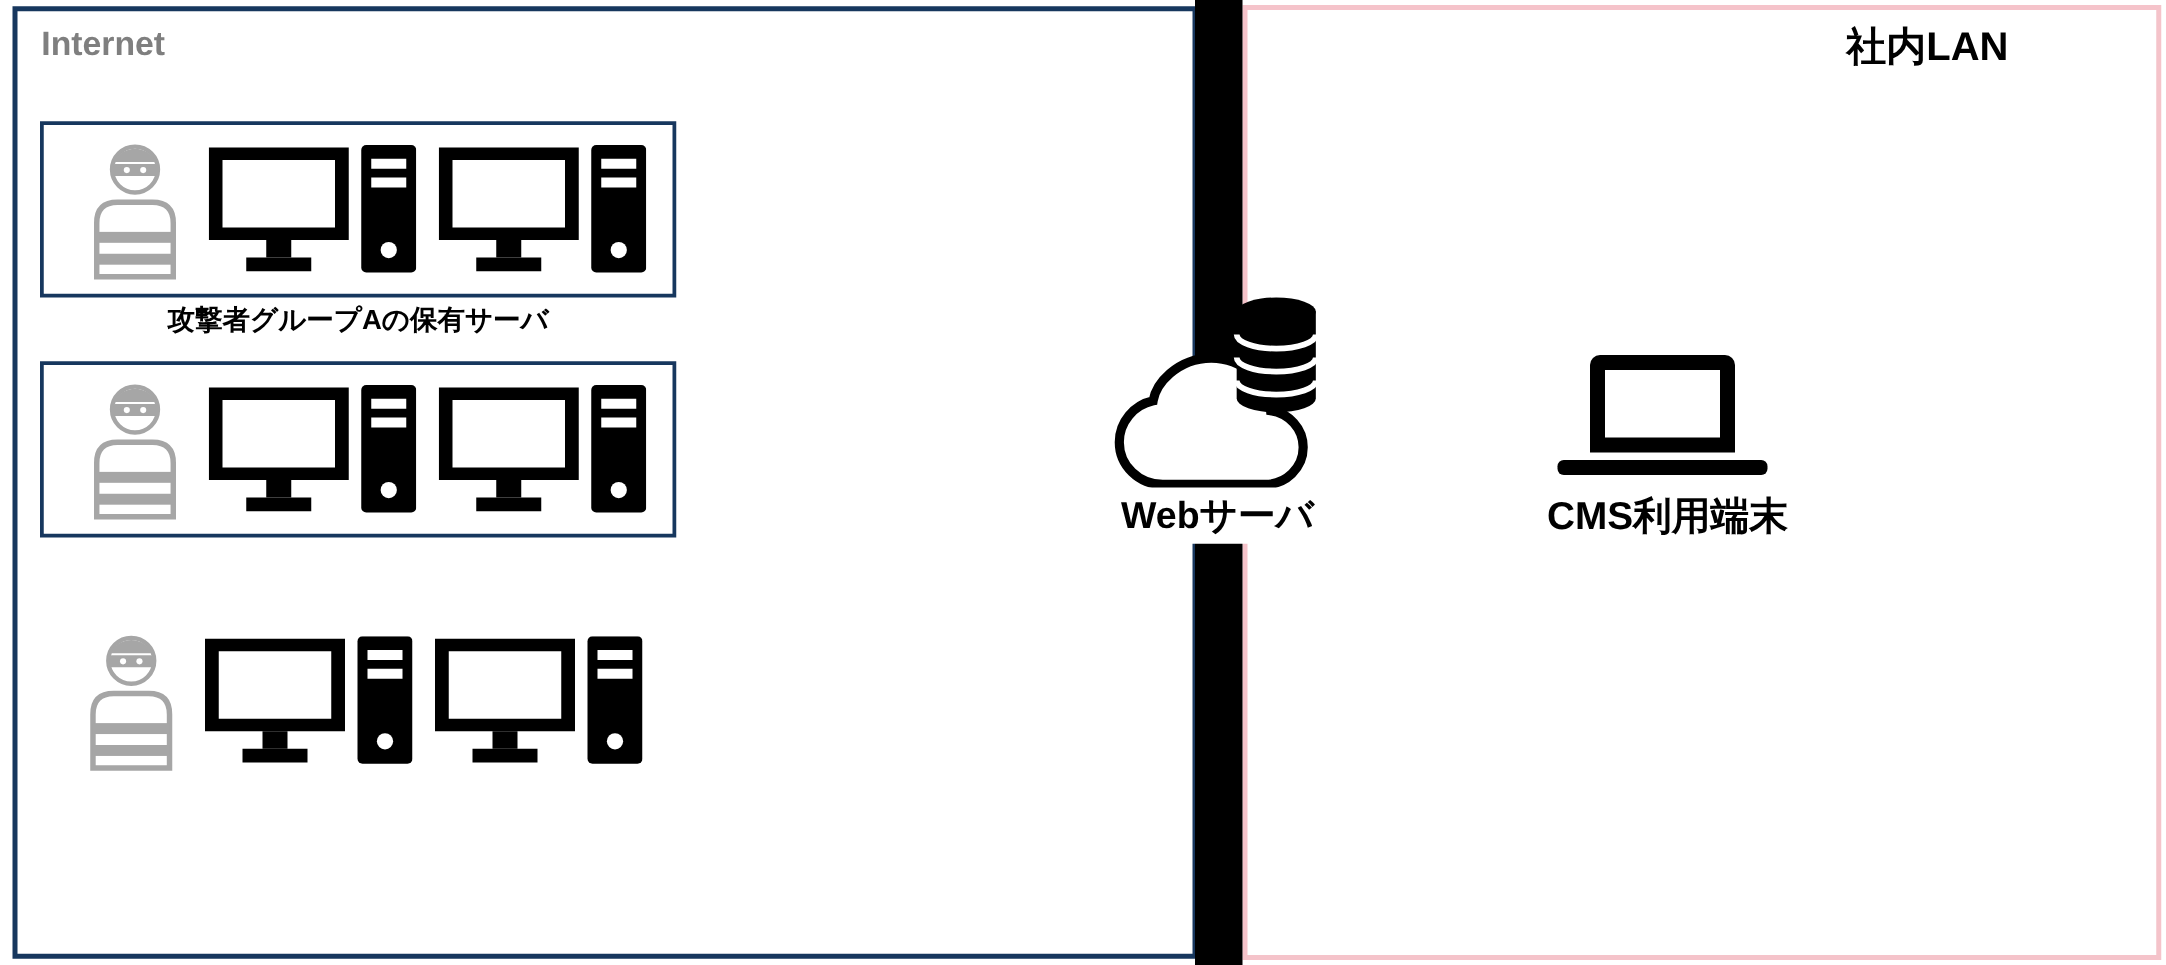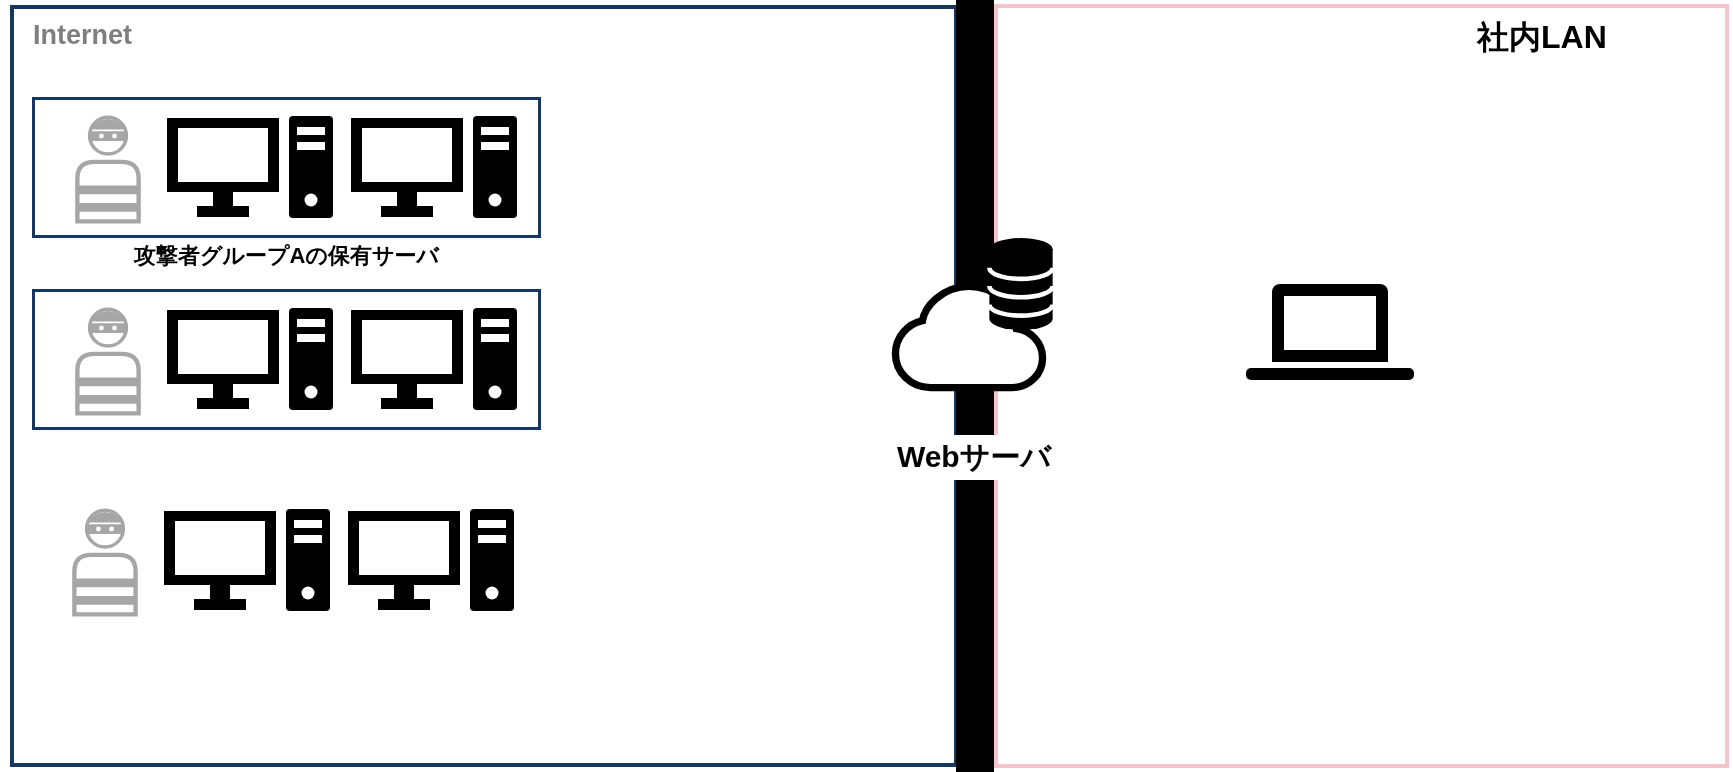--- a/index.html
+++ b/index.html
@@ -29,21 +29,21 @@
   .row-label{position:absolute;left:32px;width:509px;text-align:center;
     font-size:22px;font-weight:bold;color:#000;z-index:2;white-space:nowrap;}
   .label-a{top:241px;}
   .label-b{top:433px;}
   .label-c{top:602px;}
 
   
   .cloud{position:absolute;left:884px;top:280px;width:170px;height:114px;z-index:3;}
   .database{position:absolute;left:984px;top:237px;width:74px;height:96px;z-index:4;color:#000;}
   .webserver-label{position:absolute;left:876px;top:390px;width:196px;text-align:center;
-    font-size:30px;font-weight:bold;color:#000;background:#fff;z-index:5;padding:2px 0;white-space:nowrap;margin-top:45px;}
+    font-size:30px;font-weight:bold;color:#000;background:#fff;z-index:5;padding:2px 0;white-space:nowrap;}
 
   
   .laptop{position:absolute;left:1244px;top:282px;width:172px;height:100px;z-index:2;color:#000;}
   .laptop-label{position:absolute;left:1214px;top:392px;width:240px;text-align:center;
     font-size:31px;font-weight:bold;color:#000;z-index:2;white-space:nowrap;}
 </style>
 </head>
 <body>
 
 <svg width="0" height="0" style="position:absolute" aria-hidden="true">
@@ -136,14 +136,15 @@
       <use href="#sym-cloud"></use>
     </svg>
   <svg class="database">
       <use href="#sym-database"></use>
     </svg>
   <div class="webserver-label">Webサーバ</div>
 
   <svg class="laptop">
       <use href="#sym-laptop"></use>
     </svg>
+  <div class="laptop-label">CMS利用端末</div>
 
 </div>
 
 </body></html>

